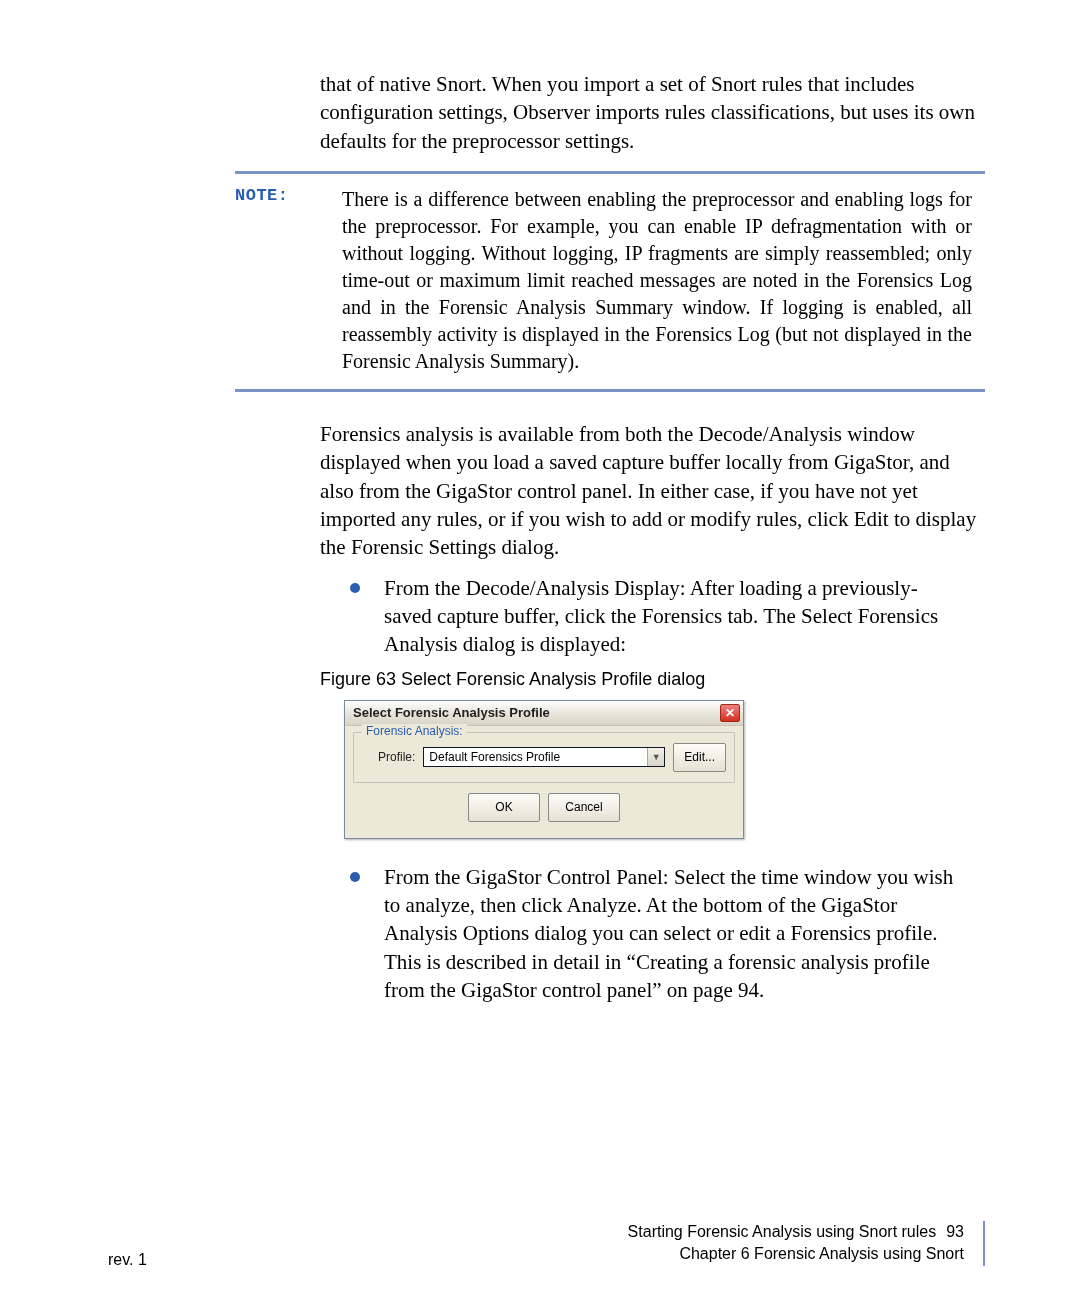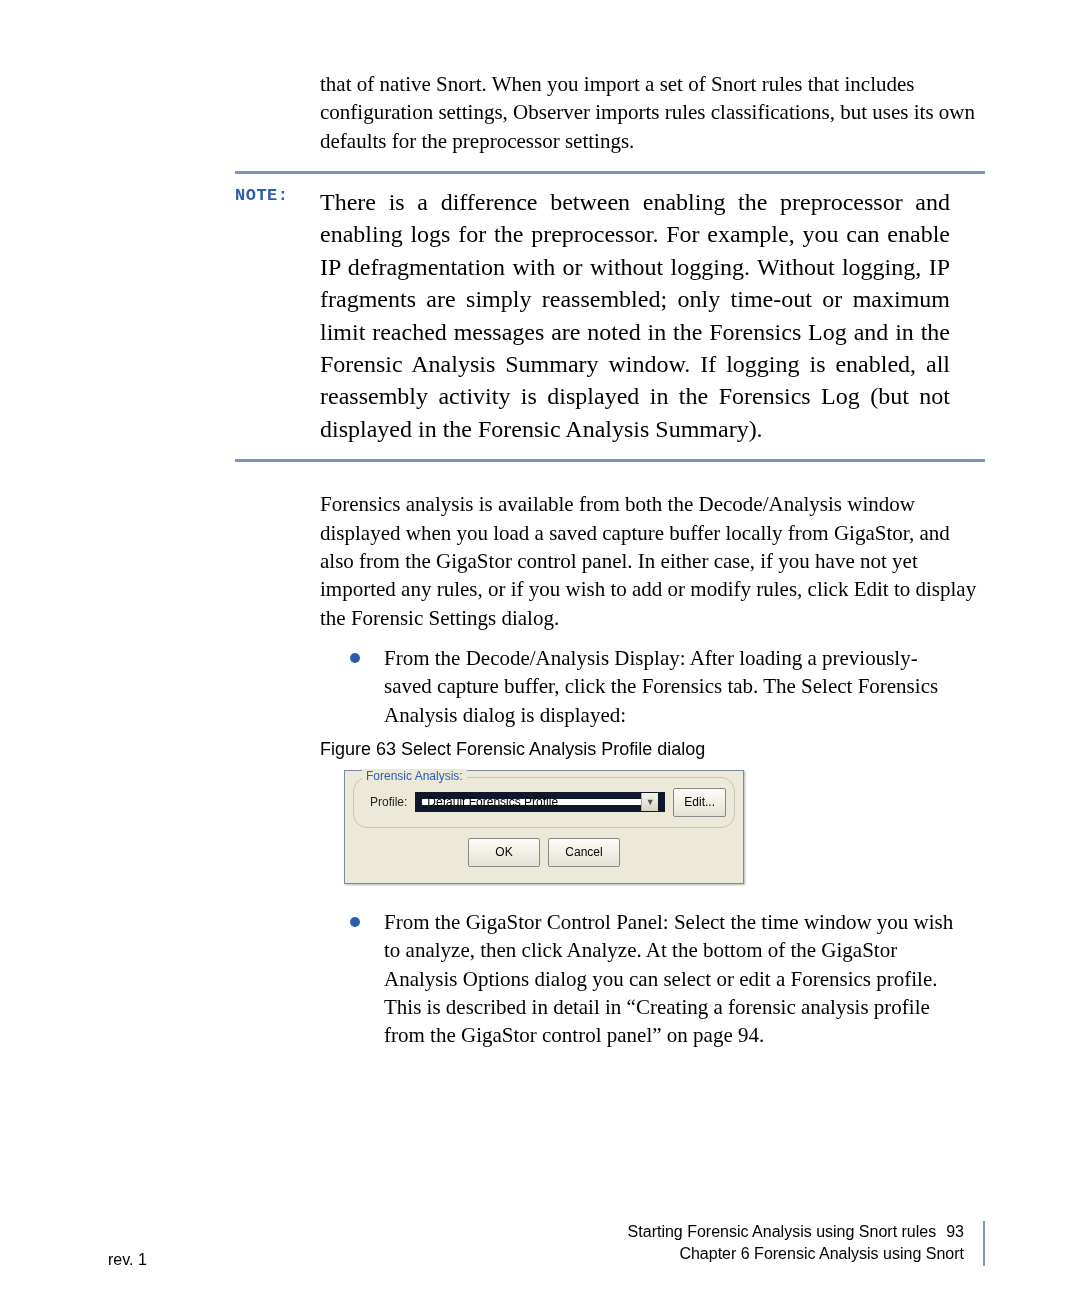--- a/index.html
+++ b/index.html
@@ -40,25 +40,25 @@
     .note-label {
       position: absolute;
       left: -85px;
       font-family: Liberation Mono, monospace;
       font-weight: bold;
       color: #2a5db0;
       font-size: 17px;
       letter-spacing: 0.5px;
     }
     .note-body {
-      font-size: 24px;
+      font-size: 20px;
       line-height: 1.35;
       text-align: justify;
       width: 630px;
-      margin-left: 0;
+      margin-left: 22px;
     }
     .bullet-list {
       margin-top: 10px;
       margin-bottom: 10px;
     }
     .bullet-item {
       display: flex;
       gap: 24px;
       margin-bottom: 8px;
       padding-left: 30px;
@@ -116,22 +116,22 @@
       color: #fff;
       font-weight: bold;
       font-size: 12px;
       font-family: Arial, sans-serif;
     }
     .dialog-body {
       padding: 6px 8px 10px 8px;
     }
     .fieldset {
       border: 1px solid #c8c5b8;
-      border-radius: 14px;
-      padding: 10px 8px 10px 16px;
+      border-radius: 1px;
+      padding: 10px 8px 10px 24px;
       position: relative;
     }
     .fieldset-legend {
       position: absolute;
       top: -9px;
       left: 8px;
       background: #ece9d8;
       padding: 0 4px;
       font-size: 12px;
       color: #2a5db0;
@@ -141,21 +141,21 @@
       align-items: center;
       gap: 8px;
     }
     .profile-label {
       font-size: 12px;
       color: #222;
     }
     .profile-select {
       flex: 1;
       height: 20px;
-      border: 7px solid #0f172a;
+      border: 1px solid #0f172a;
       background: #fff;
       display: flex;
       align-items: center;
       justify-content: space-between;
       padding: 0 0 0 5px;
       font-size: 12px;
     }
     .profile-select-arrow {
       width: 17px;
       height: 18px;
@@ -239,20 +239,24 @@
   <div class="bullet-list">
     <div class="bullet-item">
       <span class="bullet-dot"></span>
       <span class="bullet-text">From the Decode/Analysis Display: After loading a previously-saved capture buffer, click the Forensics tab. The Select Forensics Analysis dialog is displayed:</span>
     </div>
   </div>
 
   <div class="figure-caption">Figure 63  Select Forensic Analysis Profile dialog</div>
 
   <div class="dialog">
+    <div class="dialog-titlebar">
+      <span class="dialog-title">Select Forensic Analysis Profile</span>
+      <span class="dialog-close">✕</span>
+    </div>
     <div class="dialog-body">
       <div class="fieldset">
         <span class="fieldset-legend">Forensic Analysis:</span>
         <div class="profile-row">
           <span class="profile-label">Profile:</span>
           <div class="profile-select">
             <span>Default Forensics Profile</span>
             <span class="profile-select-arrow">▼</span>
           </div>
           <span class="dialog-button">Edit...</span>

